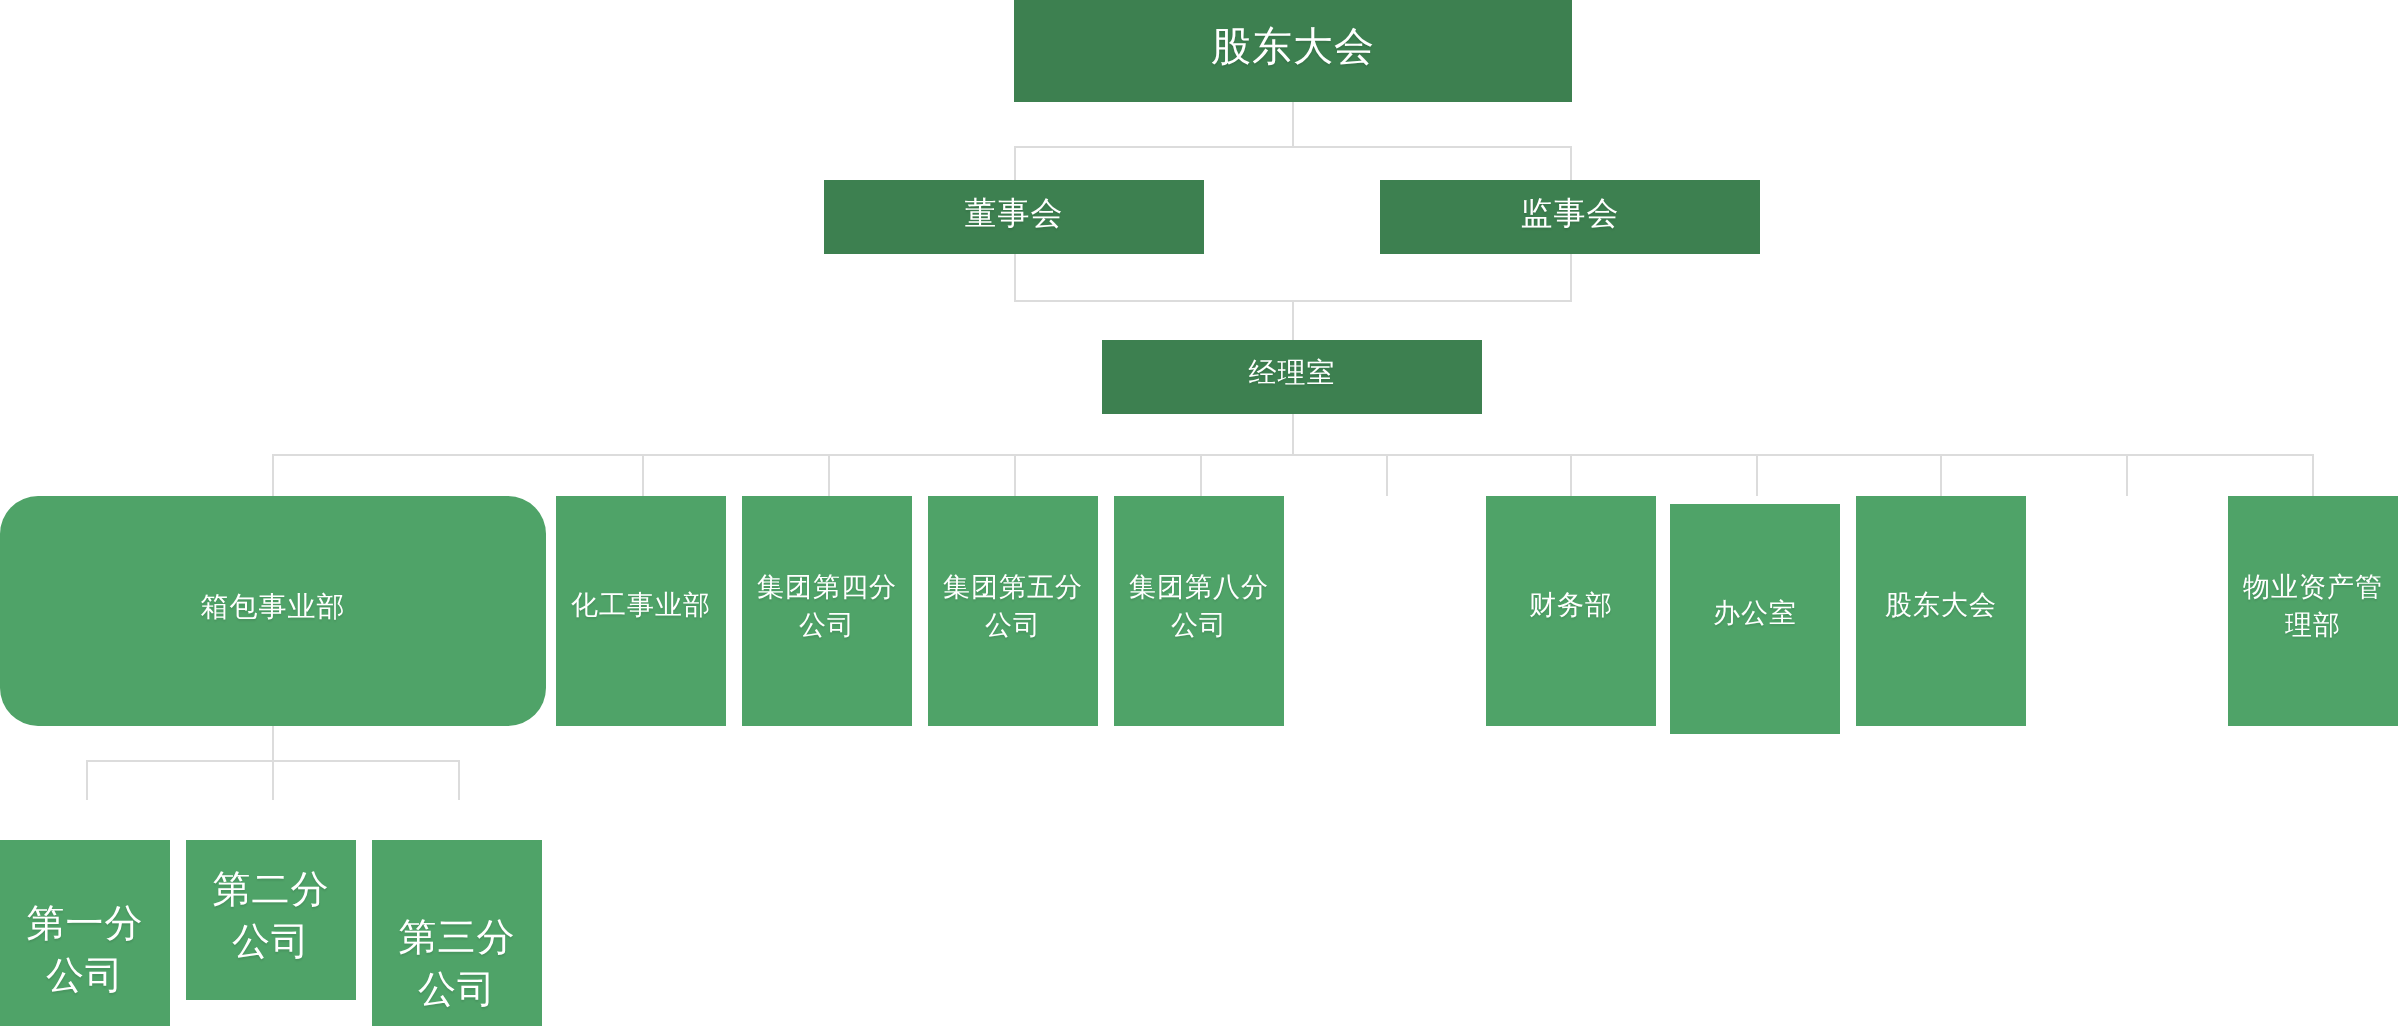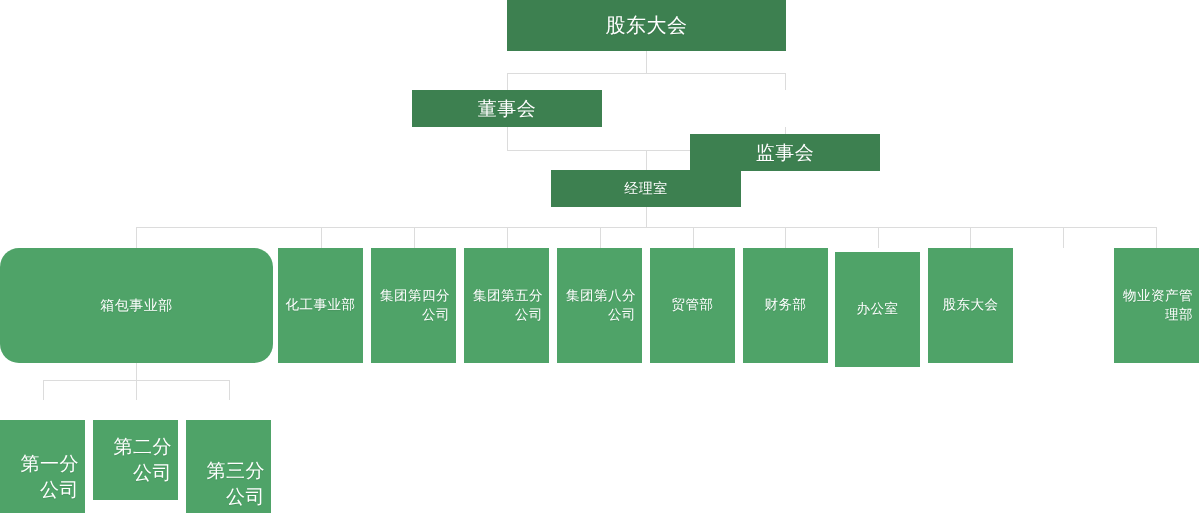--- a/index.html
+++ b/index.html
@@ -19,32 +19,33 @@
     left: 0; top: 0;
     width: 1200px;
     height: 513px;
   }
   .node {
     position: absolute;
     box-sizing: border-box;
     display: flex;
     align-items: center;
     justify-content: center;
-    text-align: right;
+    text-align: center;
     color: #ffffff;
     line-height: 1.35;
     padding: 2px 6px;
     letter-spacing: 0.5px;
     text-shadow: 0 1px 1px rgba(0,0,0,0.10);
+    font-family: Liberation Mono, monospace;
   }
   .node.dark   { background: #3d8050; }
   .node.light  { background: #4fa368; }
 
   .lvl1 { font-size: 20px; }
-  .lvl2 { font-size: 19px; }
+  .lvl2 { font-size: 16px; }
   .lvl3 { font-size: 14px; }
   .dept { font-size: 13.5px; }
   .dept.wide { font-size: 14px; border-radius: 19px; }
   .sub  { font-size: 19px; margin-top: 20px; }
 
   .connector-layer {
     position: absolute;
     left: 0; top: 0;
     width: 1200px;
     height: 513px;
@@ -92,30 +93,29 @@
     <div class="ln v" style="left:136px; top:363px; height:17px;"></div>
     <div class="ln h" style="left:43px; top:380px; width:186px;"></div>
     <div class="ln v" style="left:43px; top:380px; height:20px;"></div>
     <div class="ln v" style="left:136px; top:380px; height:20px;"></div>
     <div class="ln v" style="left:229px; top:380px; height:20px;"></div>
   </div>
 
   <div class="node dark lvl1" style="left:507px; top:0px; width:279px; height:51px;">股东大会</div>
 
   <div class="node dark lvl2" style="left:412px; top:90px; width:190px; height:37px;">董事会</div>
-  <div class="node dark lvl2" style="left:690px; top:90px; width:190px; height:37px;margin-top:44px;">监事会</div>
+  <div class="node dark lvl2" style="left:690px; top:90px; width:190px; height:37px;">监事会</div>
 
   <div class="node dark lvl3" style="left:551px; top:170px; width:190px; height:37px;">经理室</div>
 
   <div class="node light dept wide" style="left:0px; top:248px; width:273px; height:115px;">箱包事业部</div>
   <div class="node light dept" style="left:278px; top:248px; width:85px; height:115px;">化工事业部</div>
   <div class="node light dept" style="left:371px; top:248px; width:85px; height:115px;">集团第四分公司</div>
   <div class="node light dept" style="left:464px; top:248px; width:85px; height:115px;">集团第五分公司</div>
   <div class="node light dept" style="left:557px; top:248px; width:85px; height:115px;">集团第八分公司</div>
-  <div class="node light dept" style="left:650px; top:248px; width:85px; height:115px;">贸管部</div>
   <div class="node light dept" style="left:743px; top:248px; width:85px; height:115px;">财务部</div>
   <div class="node light dept" style="left:835px; top:252px; width:85px; height:115px;">办公室</div>
   <div class="node light dept" style="left:928px; top:248px; width:85px; height:115px;">股东大会</div>
   <div class="node light dept" style="left:1114px; top:248px; width:85px; height:115px;">物业资产管理部</div>
 
   <div class="node light sub" style="left:0px; top:400px; width:85px; height:113px;">第一分公司</div>
   <div class="node light sub" style="left:93px; top:400px; width:85px; height:80px;">第二分公司</div>
   <div class="node light sub" style="left:186px; top:400px; width:85px; height:127px;">第三分公司</div>
 
 </div>

